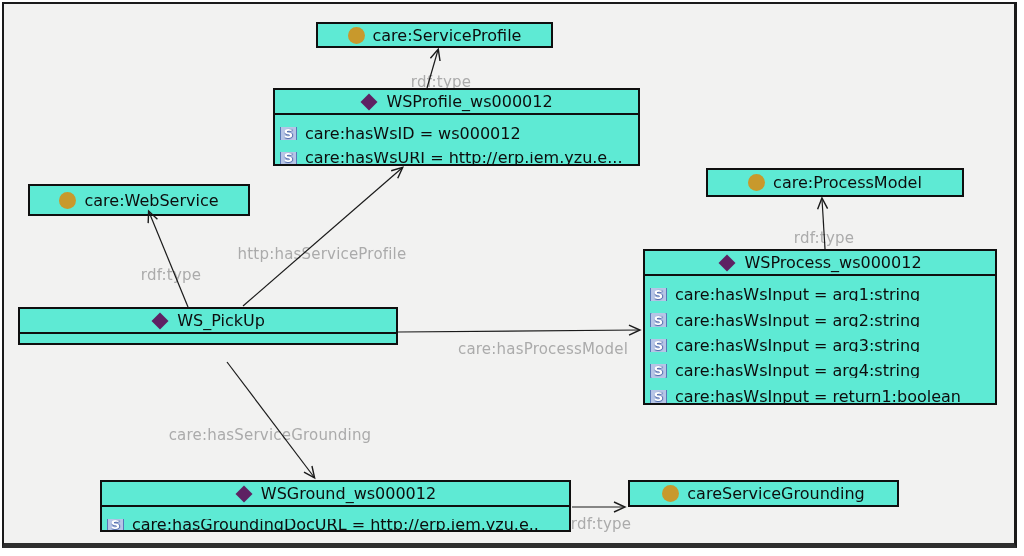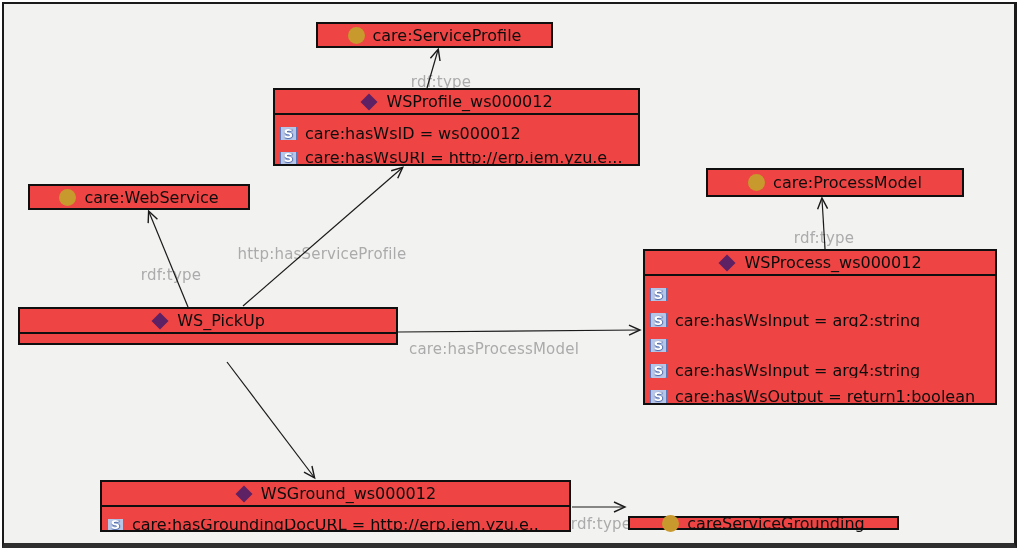--- a/index.html
+++ b/index.html
@@ -12,21 +12,21 @@
     position:absolute;left:2px;top:2px;width:1015px;height:546px;
     box-sizing:border-box;background:#f2f2f1;
     border:2px solid #1a1a1a;border-right-width:3px;border-bottom:5px solid #2e2e2e;
   }
   .edges-layer{position:absolute;left:0;top:0;pointer-events:none;}
   .elabel{
     position:absolute;transform:translate(-50%,-50%);
     font-size:15px;color:#ababab;white-space:nowrap;letter-spacing:0.2px;
   }
   .node{
-    position:absolute;box-sizing:border-box;background:#ef4444;
+    position:absolute;box-sizing:border-box;background:#5eead4;
     border:2px solid #0f0f0f;color:#0d0d0d;
   }
   .cnode{display:flex;align-items:center;justify-content:center;gap:8px;}
   .cnode .nlabel{font-size:16px;white-space:nowrap;}
   .circle-icon{width:17px;height:17px;border-radius:50%;background:#c8992c;flex:none;}
   .inode{display:flex;flex-direction:column;padding:0;gap:12px;}
   .ihead{
     display:flex;align-items:center;justify-content:center;gap:8px;
     height:23px;flex:none;border-bottom:2px solid #0f0f0f;font-size:16px;white-space:nowrap;
   }
@@ -45,36 +45,37 @@
 </head>
 <body>
 
 <div class="canvas">
   <div class="frame"></div>
 
   <div class="elabel" style="left:441px;top:82px">rdf:type</div>
   <div class="elabel" style="left:171px;top:275px">rdf:type</div>
   <div class="elabel" style="left:322px;top:254px">http:hasServiceProfile</div>
   <div class="elabel" style="left:824px;top:238px">rdf:type</div>
-  <div class="elabel" style="left:494px;top:349px">care:hasProcessModel</div>
+  <div class="elabel" style="left:543px;top:349px">care:hasProcessModel</div>
+  <div class="elabel" style="left:270px;top:435px">care:hasServiceGrounding</div>
   <div class="elabel" style="left:601px;top:524px">rdf:type</div>
 
   <div class="node cnode" style="left:316px;top:22px;width:237px;height:26px">
     <span class="circle-icon"></span>
     <span class="nlabel">care:ServiceProfile</span>
   </div>
-  <div class="node cnode" style="left:28px;top:184px;width:222px;height:26px">
+  <div class="node cnode" style="left:28px;top:184px;width:222px;height:32px">
     <span class="circle-icon"></span>
     <span class="nlabel">care:WebService</span>
   </div>
   <div class="node cnode" style="left:706px;top:168px;width:258px;height:29px">
     <span class="circle-icon"></span>
     <span class="nlabel">care:ProcessModel</span>
   </div>
-  <div class="node cnode" style="left:628px;top:516px;width:271px;height:14px">
+  <div class="node cnode" style="left:628px;top:480px;width:271px;height:27px">
     <span class="circle-icon"></span>
     <span class="nlabel">careServiceGrounding</span>
   </div>
 
   <div class="node inode" style="left:273px;top:88px;width:367px;height:78px">
     <div class="ihead">
       <span class="diamond-icon"></span>
       <span>WSProfile_ws000012</span>
     </div>
     <div class="irow">
@@ -87,35 +88,37 @@
     </div>
   </div>
 
   <div class="node inode" style="left:643px;top:249px;width:354px;height:156px">
     <div class="ihead">
       <span class="diamond-icon"></span>
       <span>WSProcess_ws000012</span>
     </div>
     <div class="irow">
       <span class="s-icon">S</span>
+      <span>care:hasWsInput = arg1:string</span>
     </div>
     <div class="irow">
       <span class="s-icon">S</span>
       <span>care:hasWsInput = arg2:string</span>
     </div>
     <div class="irow">
       <span class="s-icon">S</span>
+      <span>care:hasWsInput = arg3:string</span>
     </div>
     <div class="irow">
       <span class="s-icon">S</span>
       <span>care:hasWsInput = arg4:string</span>
     </div>
     <div class="irow">
       <span class="s-icon">S</span>
-      <span>care:hasWsOutput = return1:boolean</span>
+      <span>care:hasWsInput = return1:boolean</span>
     </div>
   </div>
 
   <div class="node inode" style="left:18px;top:307px;width:380px;height:38px">
     <div class="ihead">
       <span class="diamond-icon"></span>
       <span>WS_PickUp</span>
     </div>
     <div class="irow">
       <span class="s-icon">S</span>

